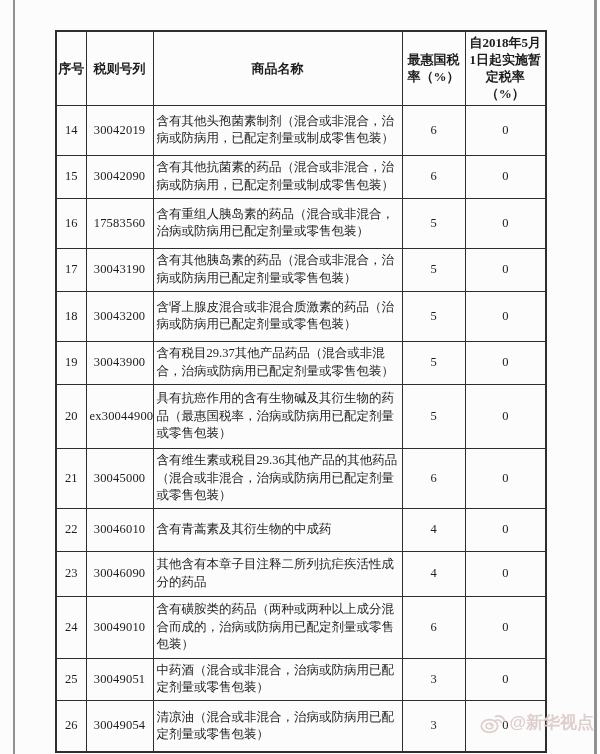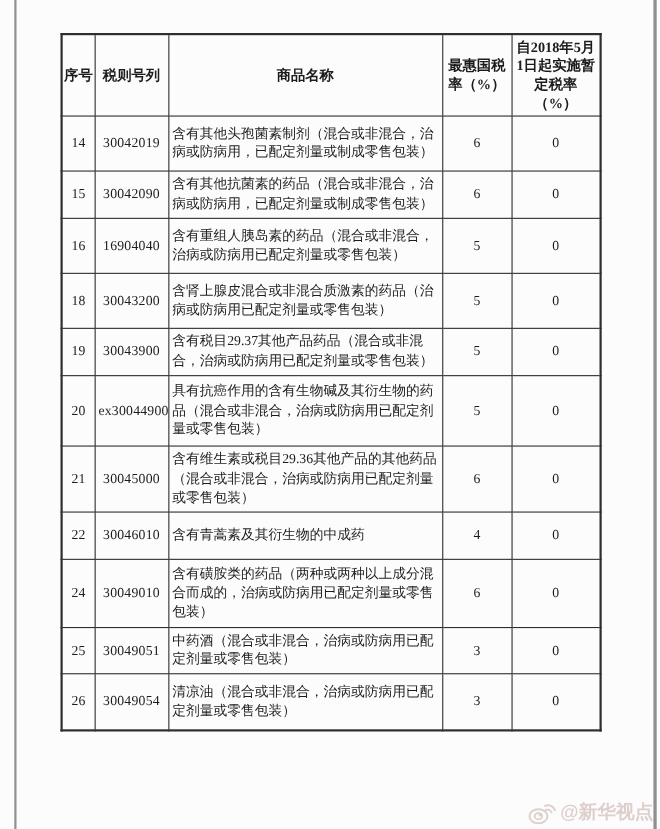--- a/index.html
+++ b/index.html
@@ -33,21 +33,21 @@
     font-size:13px;font-weight:bold;text-align:center;
     padding:2px 1px;line-height:1.32;height:44px;margin-left:43px;
   }
   table.tariff td{
     font-size:12.5px;line-height:1.38;padding:2px 3px;
   }
   td.c-no,td.c-code,td.c-rate{text-align:center;padding:2px 0;}
   td.c-code{letter-spacing:0.2px;}
   td.c-name{text-align:left;padding:3px 4px 3px 5px;}
   .watermark{
-    position:absolute;right:6px;bottom:4px;
+    position:absolute;right:6px;bottom:20px;
     display:flex;align-items:center;gap:3px;
     color:var(--watermark);
     font-size:17px;font-weight:bold;
     font-family:"Liberation Sans","DejaVu Sans",sans-serif;
     user-select:none;
   }
   .watermark svg{display:block;}
 </style>
 </head>
 <body style="--page-bg: #fcfcfc; --border: #2e2e2e; --text: #1c1c1c; --watermark: #ddcfcc; --scan-edge: #909090;">
@@ -82,57 +82,71 @@
       </tr>
       <tr style="height: 43px; font-family: Liberation Serif, serif;">
         <td class="c-no">15</td>
         <td class="c-code">30042090</td>
         <td class="c-name">含有其他抗菌素的药品（混合或非混合，治病或防病用，已配定剂量或制成零售包装）</td>
         <td class="c-rate">6</td>
         <td class="c-rate">0</td>
       </tr>
       <tr style="height: 50px;">
         <td class="c-no">16</td>
-        <td class="c-code">16904040</td>
+        <td class="c-code">17583560</td>
         <td class="c-name">含有重组人胰岛素的药品（混合或非混合，治病或防病用已配定剂量或零售包装）</td>
+        <td class="c-rate">5</td>
+        <td class="c-rate">0</td>
+      </tr>
+      <tr style="height: 43px;">
+        <td class="c-no">17</td>
+        <td class="c-code">30043190</td>
+        <td class="c-name">含有其他胰岛素的药品（混合或非混合，治病或防病用已配定剂量或零售包装）</td>
         <td class="c-rate">5</td>
         <td class="c-rate">0</td>
       </tr>
       <tr style="height: 50px; margin-left: 44px;">
         <td class="c-no">18</td>
         <td class="c-code">30043200</td>
         <td class="c-name">含肾上腺皮混合或非混合质激素的药品（治病或防病用已配定剂量或零售包装）</td>
         <td class="c-rate">5</td>
         <td class="c-rate">0</td>
       </tr>
       <tr style="height: 43px; margin-left: 48px;">
         <td class="c-no">19</td>
         <td class="c-code">30043900</td>
         <td class="c-name">含有税目29.37其他产品药品（混合或非混合，治病或防病用已配定剂量或零售包装）</td>
         <td class="c-rate">5</td>
         <td class="c-rate">0</td>
       </tr>
       <tr style="height: 64px;">
         <td class="c-no">20</td>
         <td class="c-code">ex30044900</td>
-        <td class="c-name">具有抗癌作用的含有生物碱及其衍生物的药品（混合或非混合，治病或防病用已配定剂量或零售包装）</td>
+        <td class="c-name">具有抗癌作用的含有生物碱及其衍生物的药品（最惠国税率，治病或防病用已配定剂量或零售包装）</td>
         <td class="c-rate">5</td>
         <td class="c-rate">0</td>
       </tr>
       <tr style="height: 60px;">
         <td class="c-no">21</td>
         <td class="c-code">30045000</td>
         <td class="c-name">含有维生素或税目29.36其他产品的其他药品（混合或非混合，治病或防病用已配定剂量或零售包装）</td>
         <td class="c-rate">6</td>
         <td class="c-rate">0</td>
       </tr>
       <tr style="height: 43px; padding-left: 13px;">
         <td class="c-no">22</td>
         <td class="c-code">30046010</td>
         <td class="c-name">含有青蒿素及其衍生物的中成药</td>
+        <td class="c-rate">4</td>
+        <td class="c-rate">0</td>
+      </tr>
+      <tr style="height: 45px;">
+        <td class="c-no">23</td>
+        <td class="c-code">30046090</td>
+        <td class="c-name">其他含有本章子目注释二所列抗疟疾活性成分的药品</td>
         <td class="c-rate">4</td>
         <td class="c-rate">0</td>
       </tr>
       <tr style="height: 62px;">
         <td class="c-no">24</td>
         <td class="c-code">30049010</td>
         <td class="c-name">含有磺胺类的药品（两种或两种以上成分混合而成的，治病或防病用已配定剂量或零售包装）</td>
         <td class="c-rate">6</td>
         <td class="c-rate">0</td>
       </tr>

